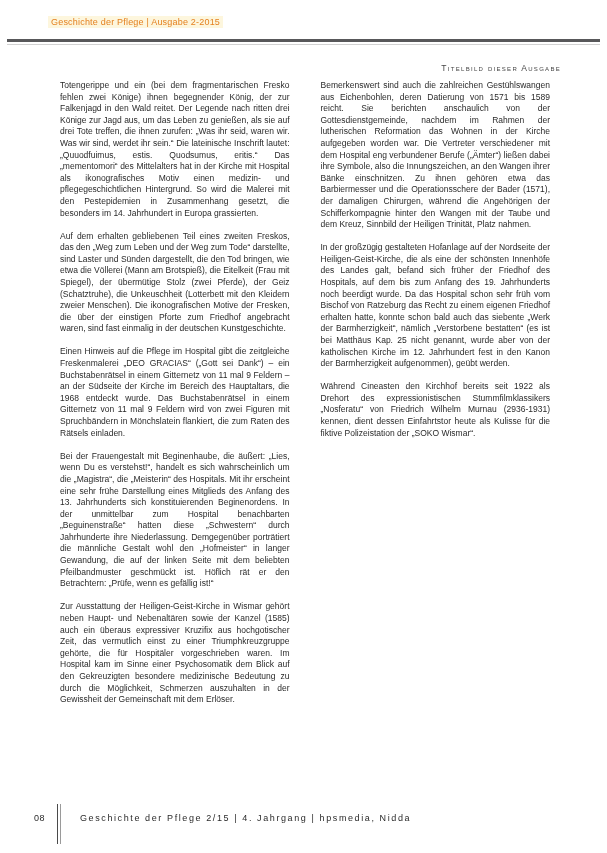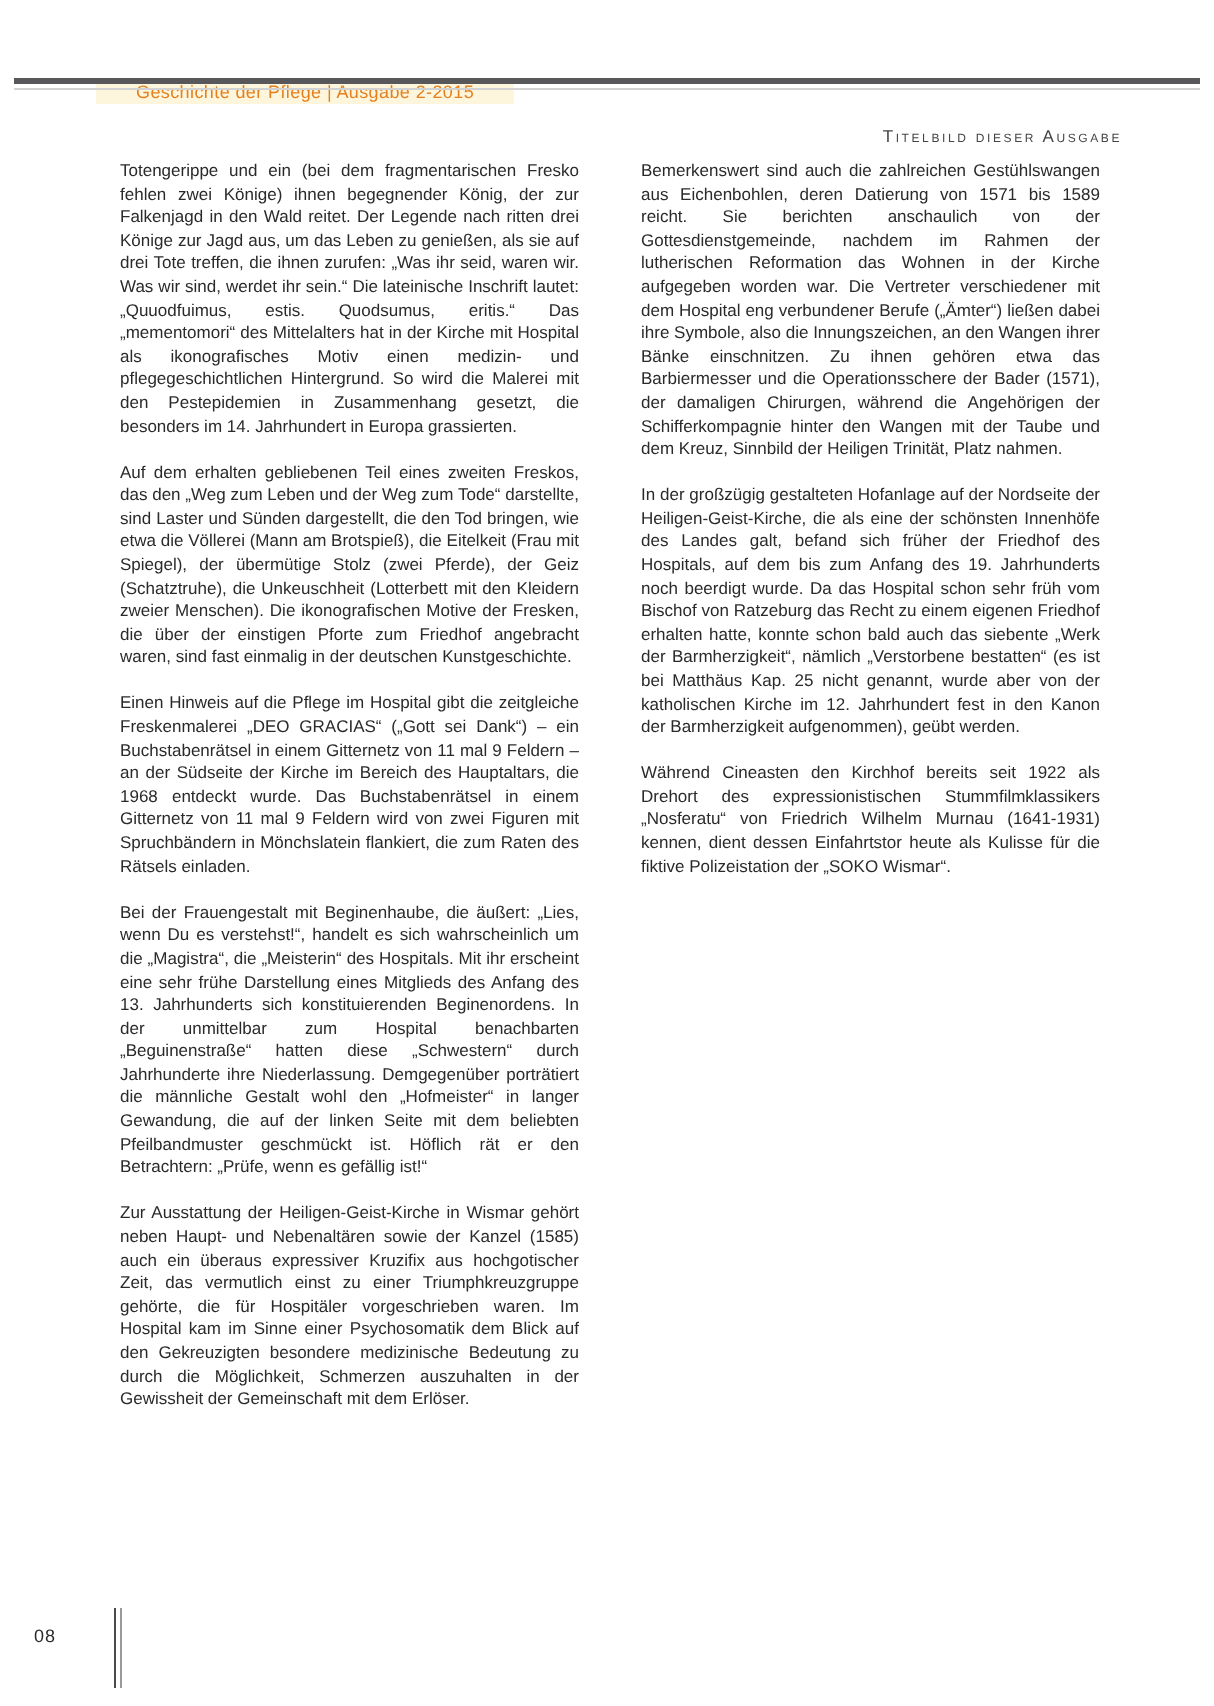--- a/index.html
+++ b/index.html
@@ -14,23 +14,22 @@
   }
 
   
   .header-left {
     position: absolute;
     top: 16px;
     left: 48px;
     font-size: 9px;
     color: #e4801f;
     background: #fdf6dd;
-    padding: 1px 20px;
+    padding: 1px 3px;
     letter-spacing: 0.2px;
-    margin-top: 24px;
   }
   .header-right {
     position: absolute;
     top: 16px;
     right: 46px;
     font-size: 8.5px;
     color: #454545;
     font-variant: small-caps;
     letter-spacing: 1.3px;
     margin-top: 47px;
@@ -71,21 +70,21 @@
   
   .footer {
     position: absolute;
     left: 0;
     top: 804px;
     width: 607px;
     height: 40px;
   }
   .footer .page-number {
     position: absolute;
-    left: 17px;
+    left: 34px;
     top: 9px;
     font-size: 9px;
     letter-spacing: 0.5px;
     color: #2a2a2a;
     text-align: center;
   }
   .footer .footer-divider {
     position: absolute;
     left: 57px;
     top: 0;
@@ -121,22 +120,23 @@
     <div class="col">
       <p>Totengerippe und ein (bei dem fragmentarischen Fresko fehlen zwei Könige) ihnen begegnender König, der zur Falkenjagd in den Wald reitet. Der Legende nach ritten drei Könige zur Jagd aus, um das Leben zu genießen, als sie auf drei Tote treffen, die ihnen zurufen: „Was ihr seid, waren wir. Was wir sind, werdet ihr sein.“ Die lateinische Inschrift lautet: „Quuodfuimus, estis. Quodsumus, eritis.“ Das „mementomori“ des Mittelalters hat in der Kirche mit Hospital als ikonografisches Motiv einen medizin- und pflegegeschichtlichen Hintergrund. So wird die Malerei mit den Pestepidemien in Zusammenhang gesetzt, die besonders im 14. Jahrhundert in Europa grassierten.</p>
       <p>Auf dem erhalten gebliebenen Teil eines zweiten Freskos, das den „Weg zum Leben und der Weg zum Tode“ darstellte, sind Laster und Sünden dargestellt, die den Tod bringen, wie etwa die Völlerei (Mann am Brotspieß), die Eitelkeit (Frau mit Spiegel), der übermütige Stolz (zwei Pferde), der Geiz (Schatztruhe), die Unkeuschheit (Lotterbett mit den Kleidern zweier Menschen). Die ikonografischen Motive der Fresken, die über der einstigen Pforte zum Friedhof angebracht waren, sind fast einmalig in der deutschen Kunstgeschichte.</p>
       <p>Einen Hinweis auf die Pflege im Hospital gibt die zeitgleiche Freskenmalerei „DEO GRACIAS“ („Gott sei Dank“) – ein Buchstabenrätsel in einem Gitternetz von 11 mal 9 Feldern – an der Südseite der Kirche im Bereich des Hauptaltars, die 1968 entdeckt wurde. Das Buchstabenrätsel in einem Gitternetz von 11 mal 9 Feldern wird von zwei Figuren mit Spruchbändern in Mönchslatein flankiert, die zum Raten des Rätsels einladen.</p>
       <p>Bei der Frauengestalt mit Beginenhaube, die äußert: „Lies, wenn Du es verstehst!“, handelt es sich wahrscheinlich um die „Magistra“, die „Meisterin“ des Hospitals. Mit ihr erscheint eine sehr frühe Darstellung eines Mitglieds des Anfang des 13. Jahrhunderts sich konstituierenden Beginenordens. In der unmittelbar zum Hospital benachbarten „Beguinenstraße“ hatten diese „Schwestern“ durch Jahrhunderte ihre Niederlassung. Demgegenüber porträtiert die männliche Gestalt wohl den „Hofmeister“ in langer Gewandung, die auf der linken Seite mit dem beliebten Pfeilbandmuster geschmückt ist. Höflich rät er den Betrachtern: „Prüfe, wenn es gefällig ist!“</p>
       <p>Zur Ausstattung der Heiligen-Geist-Kirche in Wismar gehört neben Haupt- und Nebenaltären sowie der Kanzel (1585) auch ein überaus expressiver Kruzifix aus hochgotischer Zeit, das vermutlich einst zu einer Triumphkreuzgruppe gehörte, die für Hospitäler vorgeschrieben waren. Im Hospital kam im Sinne einer Psychosomatik dem Blick auf den Gekreuzigten besondere medizinische Bedeutung zu durch die Möglichkeit, Schmerzen auszuhalten in der Gewissheit der Gemeinschaft mit dem Erlöser.</p>
     </div>
     <div class="col">
       <p>Bemerkenswert sind auch die zahlreichen Gestühlswangen aus Eichenbohlen, deren Datierung von 1571 bis 1589 reicht. Sie berichten anschaulich von der Gottesdienstgemeinde, nachdem im Rahmen der lutherischen Reformation das Wohnen in der Kirche aufgegeben worden war. Die Vertreter verschiedener mit dem Hospital eng verbundener Berufe („Ämter“) ließen dabei ihre Symbole, also die Innungszeichen, an den Wangen ihrer Bänke einschnitzen. Zu ihnen gehören etwa das Barbiermesser und die Operationsschere der Bader (1571), der damaligen Chirurgen, während die Angehörigen der Schifferkompagnie hinter den Wangen mit der Taube und dem Kreuz, Sinnbild der Heiligen Trinität, Platz nahmen.</p>
       <p>In der großzügig gestalteten Hofanlage auf der Nordseite der Heiligen-Geist-Kirche, die als eine der schönsten Innenhöfe des Landes galt, befand sich früher der Friedhof des Hospitals, auf dem bis zum Anfang des 19. Jahrhunderts noch beerdigt wurde. Da das Hospital schon sehr früh vom Bischof von Ratzeburg das Recht zu einem eigenen Friedhof erhalten hatte, konnte schon bald auch das siebente „Werk der Barmherzigkeit“, nämlich „Verstorbene bestatten“ (es ist bei Matthäus Kap. 25 nicht genannt, wurde aber von der katholischen Kirche im 12. Jahrhundert fest in den Kanon der Barmherzigkeit aufgenommen), geübt werden.</p>
-      <p>Während Cineasten den Kirchhof bereits seit 1922 als Drehort des expressionistischen Stummfilmklassikers „Nosferatu“ von Friedrich Wilhelm Murnau (1641-1931) kennen, dient dessen Einfahrtstor heute als Kulisse für die fiktive Polizeistation der „SOKO Wismar“.</p>
+      <p>Während Cineasten den Kirchhof bereits seit 1922 als Drehort des expressionistischen Stummfilmklassikers „Nosferatu“ von Friedrich Wilhelm Murnau (2936-1931) kennen, dient dessen Einfahrtstor heute als Kulisse für die fiktive Polizeistation der „SOKO Wismar“.</p>
     </div>
   </div>
 
   <div class="footer">
     <span class="page-number">08</span>
     <span class="footer-divider"></span>
+    <span class="imprint">Geschichte der Pflege 2/15 | 4. Jahrgang | hpsmedia, Nidda</span>
   </div>
 
 </div>
 
 </body></html>

